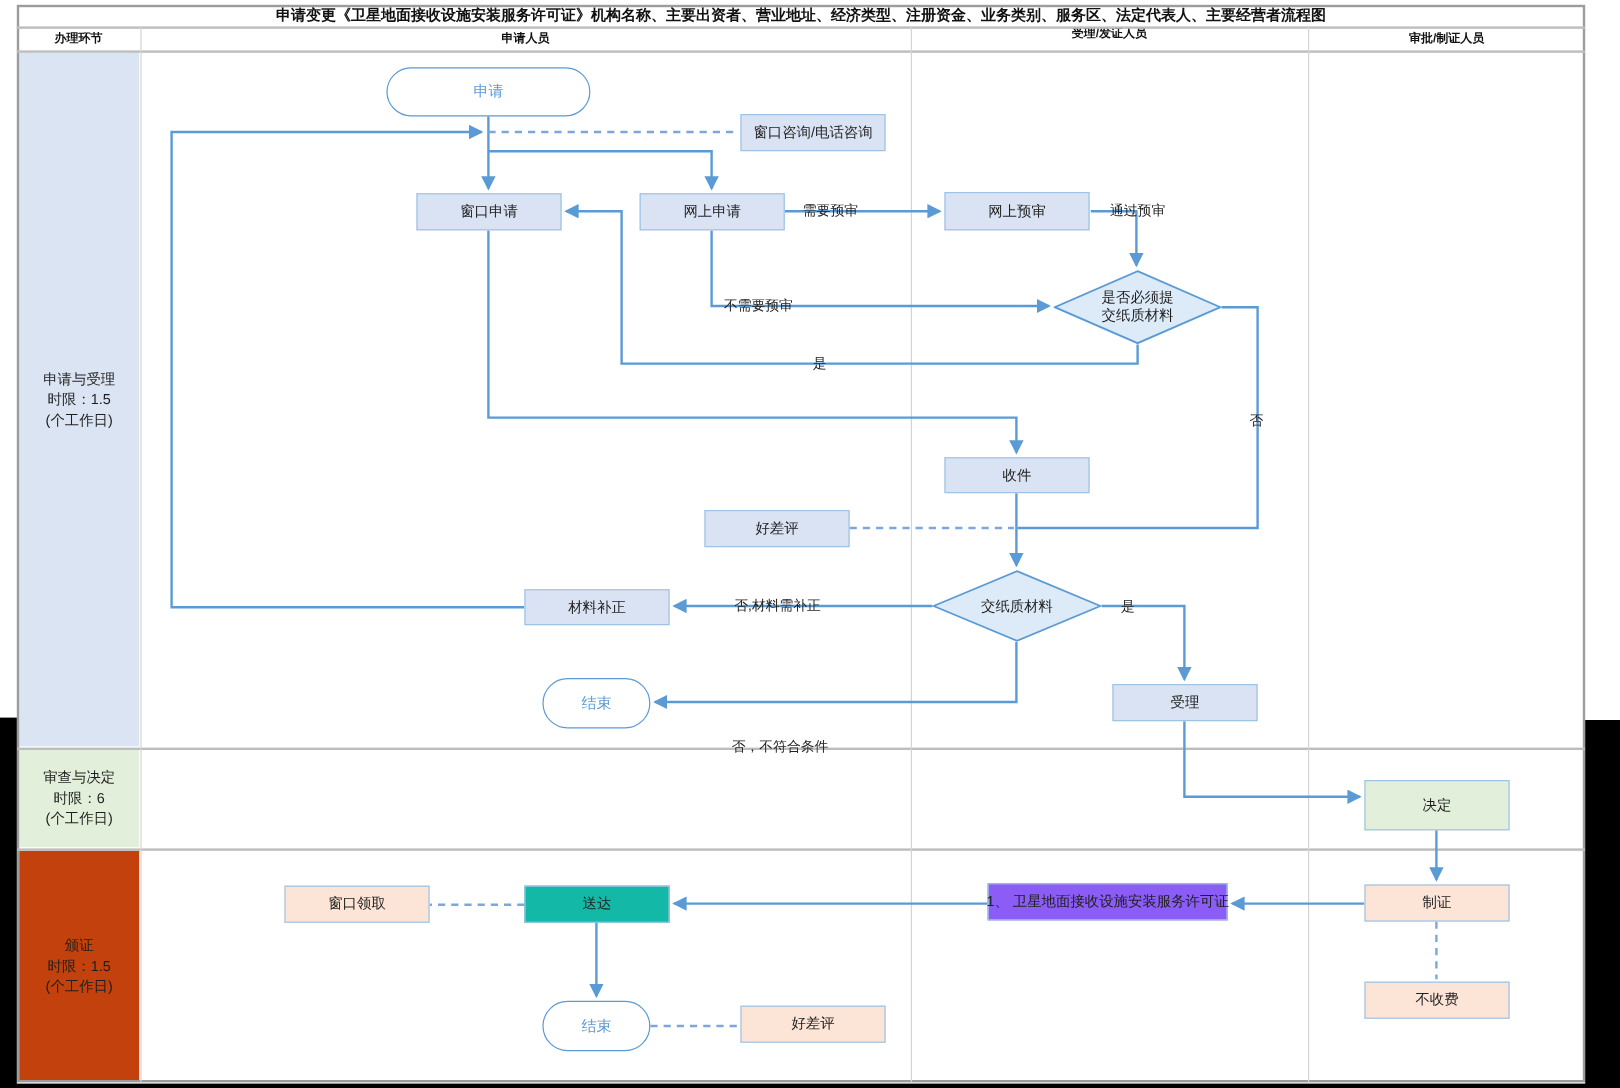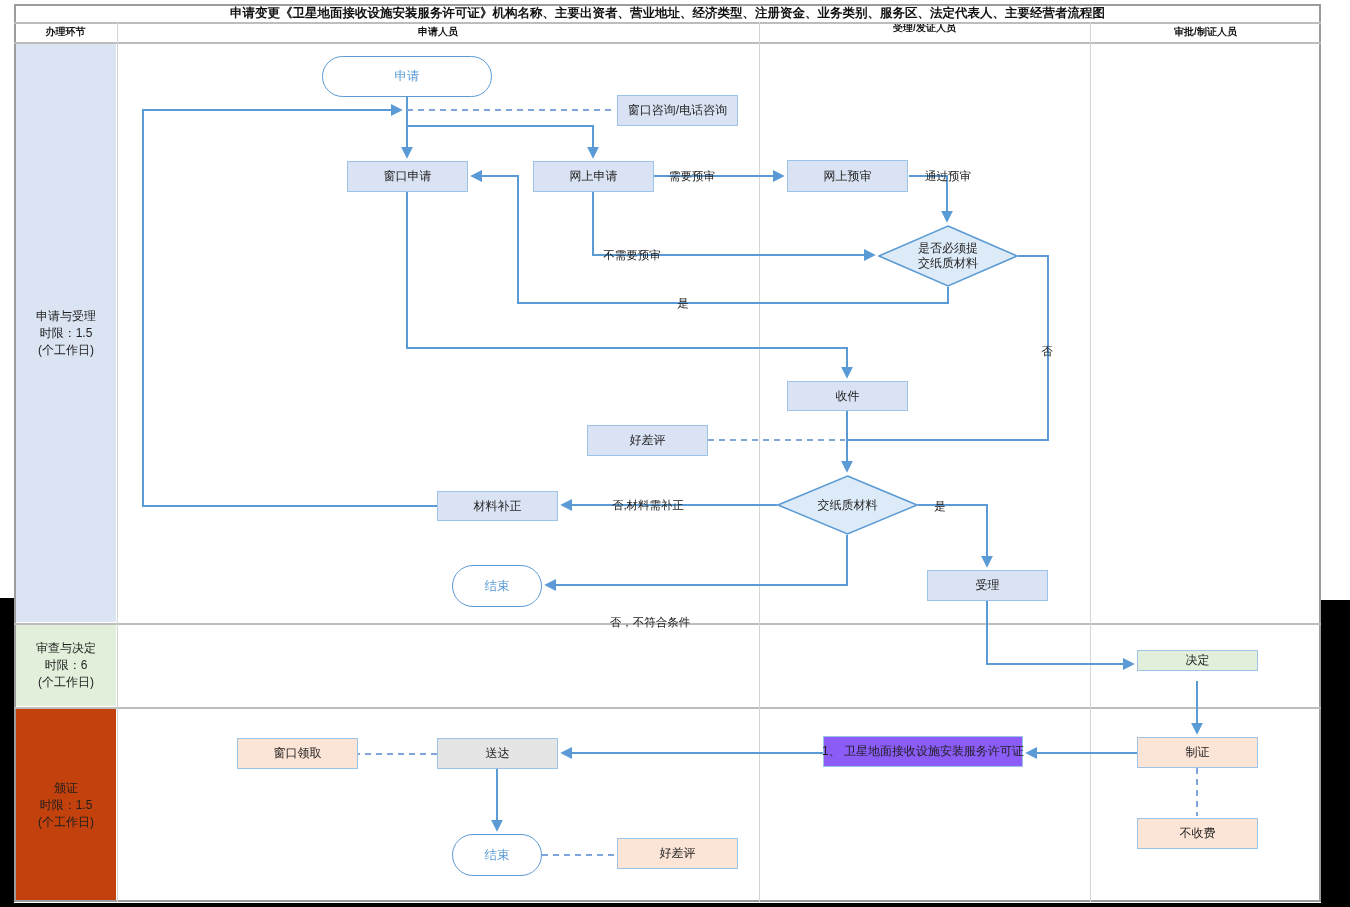--- a/index.html
+++ b/index.html
@@ -84,25 +84,25 @@
       </svg><div class="diamond-label">是否必须提
 交纸质材料</div></div>
     <div class="node rect" style="left: 787px; top: 381px; width: 121px; height: 30px; background: rgb(218, 227, 243); border-color: rgb(157, 195, 230);">收件</div>
     <div class="node rect" style="left: 587px; top: 425px; width: 121px; height: 31px; background: rgb(218, 227, 243); border-color: rgb(157, 195, 230);">好差评</div>
     <div style="position: absolute; left: 777px; top: 475px; width: 141px; height: 60px;"><svg width="141" height="60">
         <polygon points="70.5,1 140,30 70.5,59 1,30" fill="#ddeaf8" stroke="#5b9bd5" stroke-width="1.5"></polygon>
       </svg><div class="diamond-label">交纸质材料</div></div>
     <div class="node rect" style="left: 437px; top: 491px; width: 121px; height: 30px; background: rgb(218, 227, 243); border-color: rgb(157, 195, 230);">材料补正</div>
     <div class="node stadium" style="left: 452px; top: 565px; width: 90px; height: 42px; border-radius: 21px;">结束</div>
     <div class="node rect" style="left: 927px; top: 570px; width: 121px; height: 31px; background: rgb(218, 227, 243); border-color: rgb(157, 195, 230);">受理</div>
-    <div class="node rect" style="left: 1137px; top: 650px; width: 121px; height: 21px; background: rgb(226, 239, 218); border-color: rgb(157, 195, 230);">决定</div>
+    <div class="node rect" style="left: 1137px; top: 650px; width: 121px; height: 42px; background: rgb(226, 239, 218); border-color: rgb(157, 195, 230);">决定</div>
     <div class="node rect" style="left: 1137px; top: 737px; width: 121px; height: 31px; background: rgb(252, 228, 214); border-color: rgb(157, 195, 230);">制证</div>
     <div class="node rect" style="left: 1137px; top: 818px; width: 121px; height: 31px; background: rgb(252, 228, 214); border-color: rgb(157, 195, 230);">不收费</div>
     <div class="node rect" style="left: 237px; top: 738px; width: 121px; height: 31px; background: rgb(252, 228, 214); border-color: rgb(157, 195, 230);">窗口领取</div>
-    <div class="node rect" style="left: 437px; top: 738px; width: 121px; height: 31px; background: #e5e5e5; border-color: rgb(157, 195, 230);">送达</div>
+    <div class="node rect" style="left: 437px; top: 738px; width: 121px; height: 31px; background: #14b8a6; border-color: rgb(157, 195, 230);">送达</div>
     <div class="node rect" style="left: 823px; top: 736px; width: 200px; height: 31px; background: #8b5cf6; border-color: rgb(157, 195, 230); text-align: center;">1、 卫星地面接收设施安装服务许可证</div>
     <div class="node stadium" style="left: 452px; top: 834px; width: 90px; height: 42px; border-radius: 21px;">结束</div>
     <div class="node rect" style="left: 617px; top: 838px; width: 121px; height: 31px; background: rgb(252, 228, 214); border-color: rgb(157, 195, 230);">好差评</div>
     <div class="edge-label" style="left: 692px; top: 176px;">需要预审</div>
     <div class="edge-label" style="left: 948px; top: 176px;">通过预审</div>
     <div class="edge-label" style="left: 632px; top: 255px;">不需要预审</div>
     <div class="edge-label" style="left: 683px; top: 303px;">是</div>
     <div class="edge-label" style="left: 1047px; top: 351px;">否</div>
     <div class="edge-label" style="left: 648px; top: 505px;">否,材料需补正</div>
     <div class="edge-label" style="left: 940px; top: 506px;">是</div>

